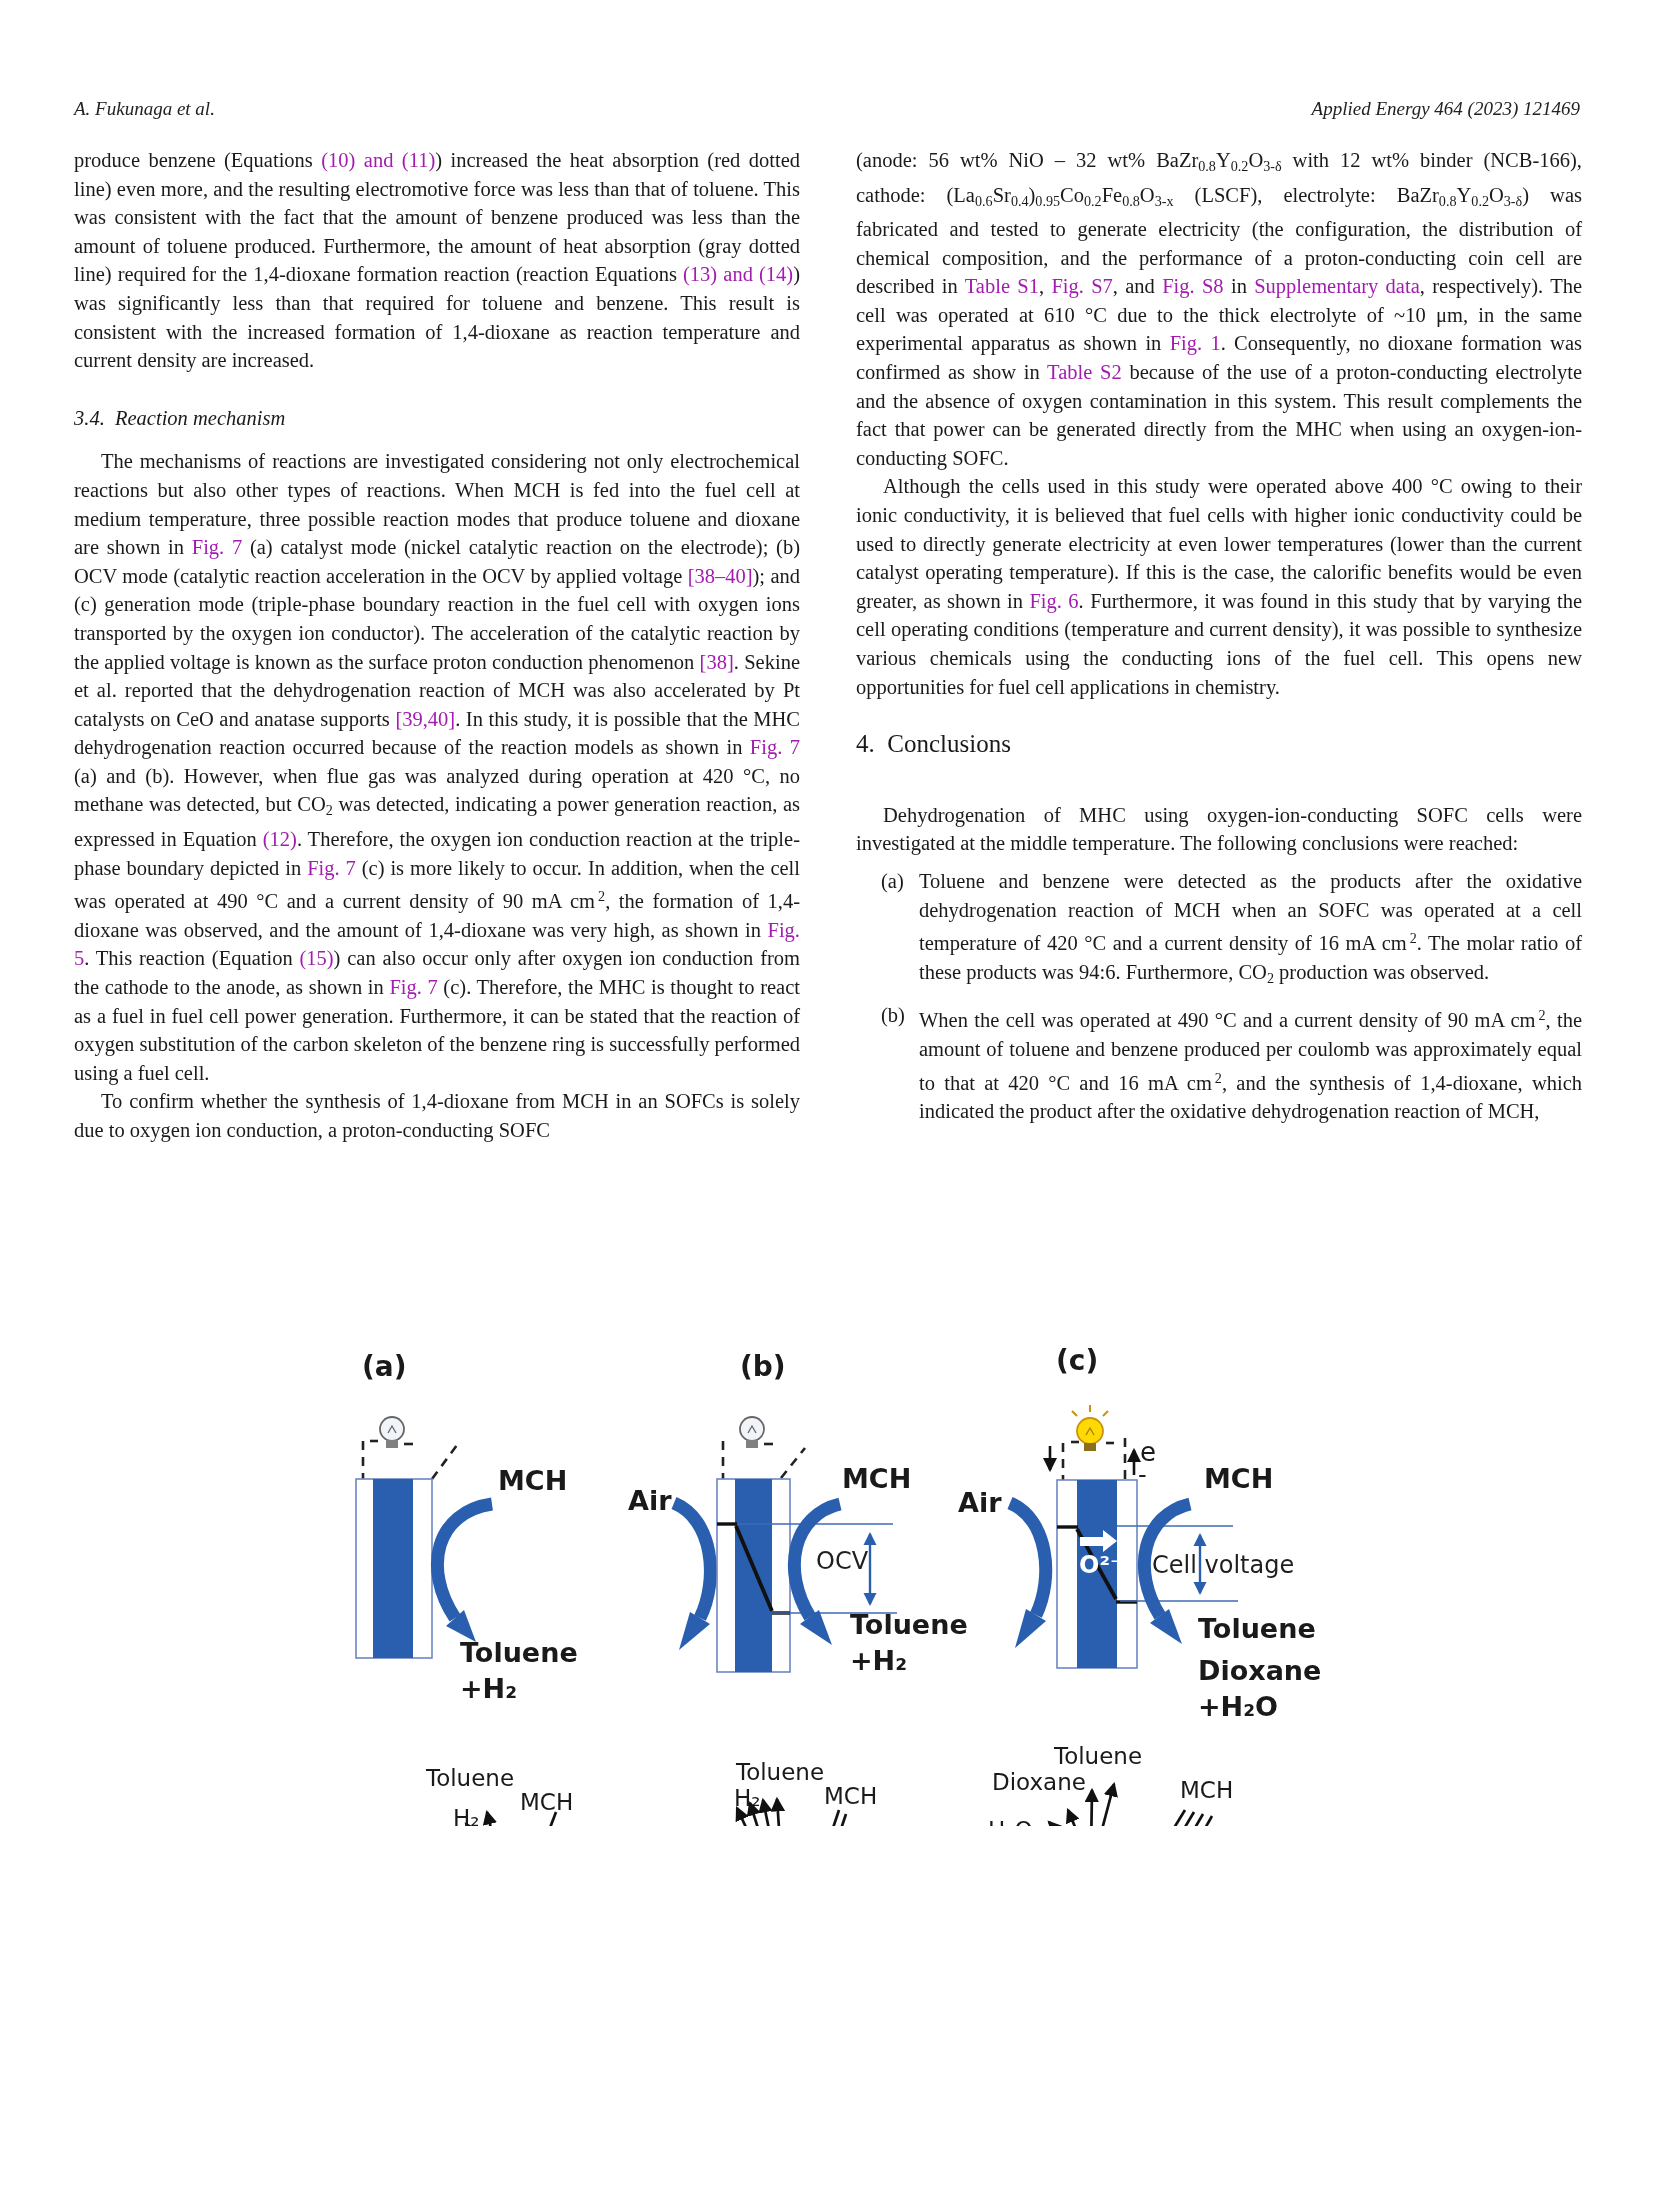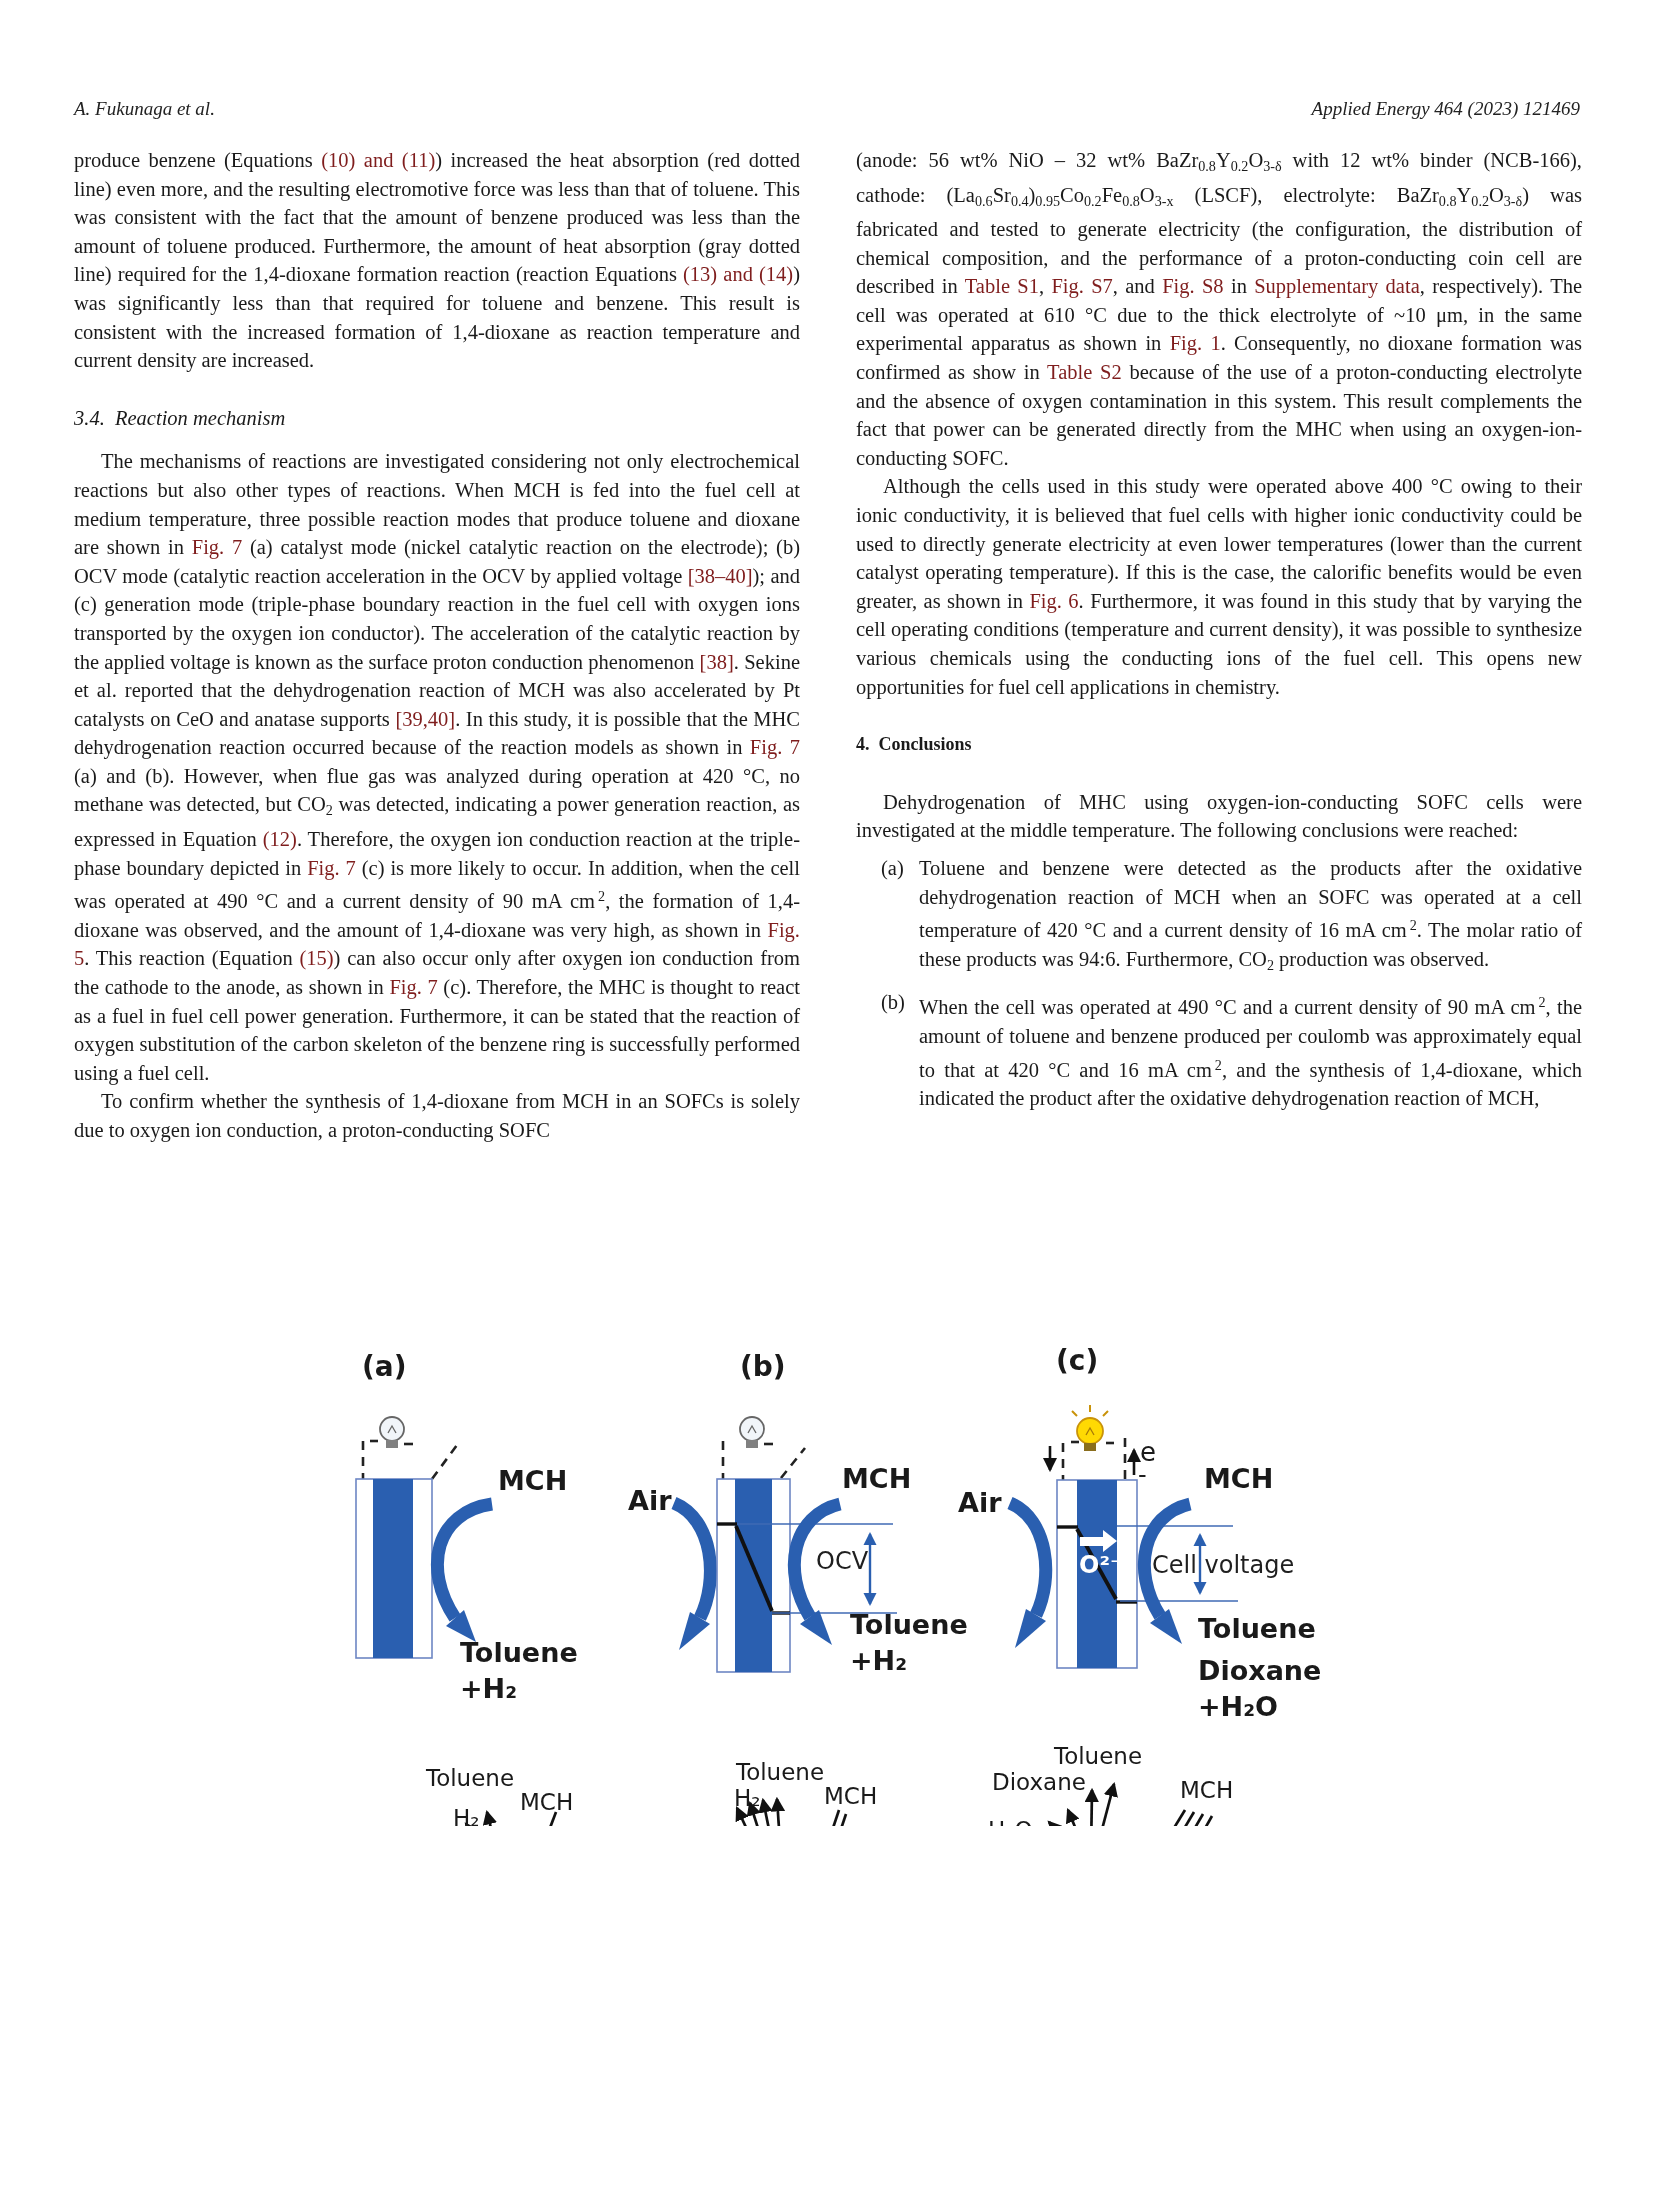--- a/index.html
+++ b/index.html
@@ -7,25 +7,25 @@
         font-family:"Liberation Serif","DejaVu Serif",serif;color:#1a1a1a;}
   .hdr{position:absolute;top:98px;font-style:italic;font-size:19px;color:#222;}
   .hdr-l{left:74px;}
   .hdr-r{right:74px;text-align:right;}
   .col{position:absolute;top:146px;width:726px;font-size:20.5px;line-height:28.6px;}
   .col-left{left:74px;}
   .col-right{left:856px;}
   .col p{margin:0;text-align:justify;-webkit-hyphens:auto;hyphens:auto;}
   .ind{text-indent:27px;}
   .h-it{font-style:italic;font-weight:normal;font-size:20.5px;margin:29px 0 15px 0;}
-  .h-b{font-weight:bold;font-size:18px;margin:29px 0 29px 0;}
+  .h-b{font-weight:normal;font-size:25px;margin:29px 0 42px 0;}
   .li{display:flex;margin-top:9px;padding-left:25px;}
   .li-m{flex:none;width:38px;}
   .li-c{flex:1;text-align:justify;-webkit-hyphens:auto;hyphens:auto;}
-  .s-l{color:#7f1d1d;}
+  .s-l{color:#a21caf;}
   .s-b{font-weight:bold;margin-top:21px;}
   .s-sub{font-size:69%;vertical-align:-0.28em;}
   .s-sup{font-size:69%;vertical-align:0.5em;margin-left:3px;}
   .fl{position:absolute;font-family:"DejaVu Sans",sans-serif;color:#1a1a1a;white-space:nowrap;line-height:1.1;}
   .fpn{font-weight:bold;font-size:28px;}
   .fb{font-weight:bold;font-size:27px;}
   .fr{font-size:23px;}
   .fni{font-size:24px;}
   .fm{font-size:24px;color:#1f1f1f;}
   .fe{font-size:26px;}

